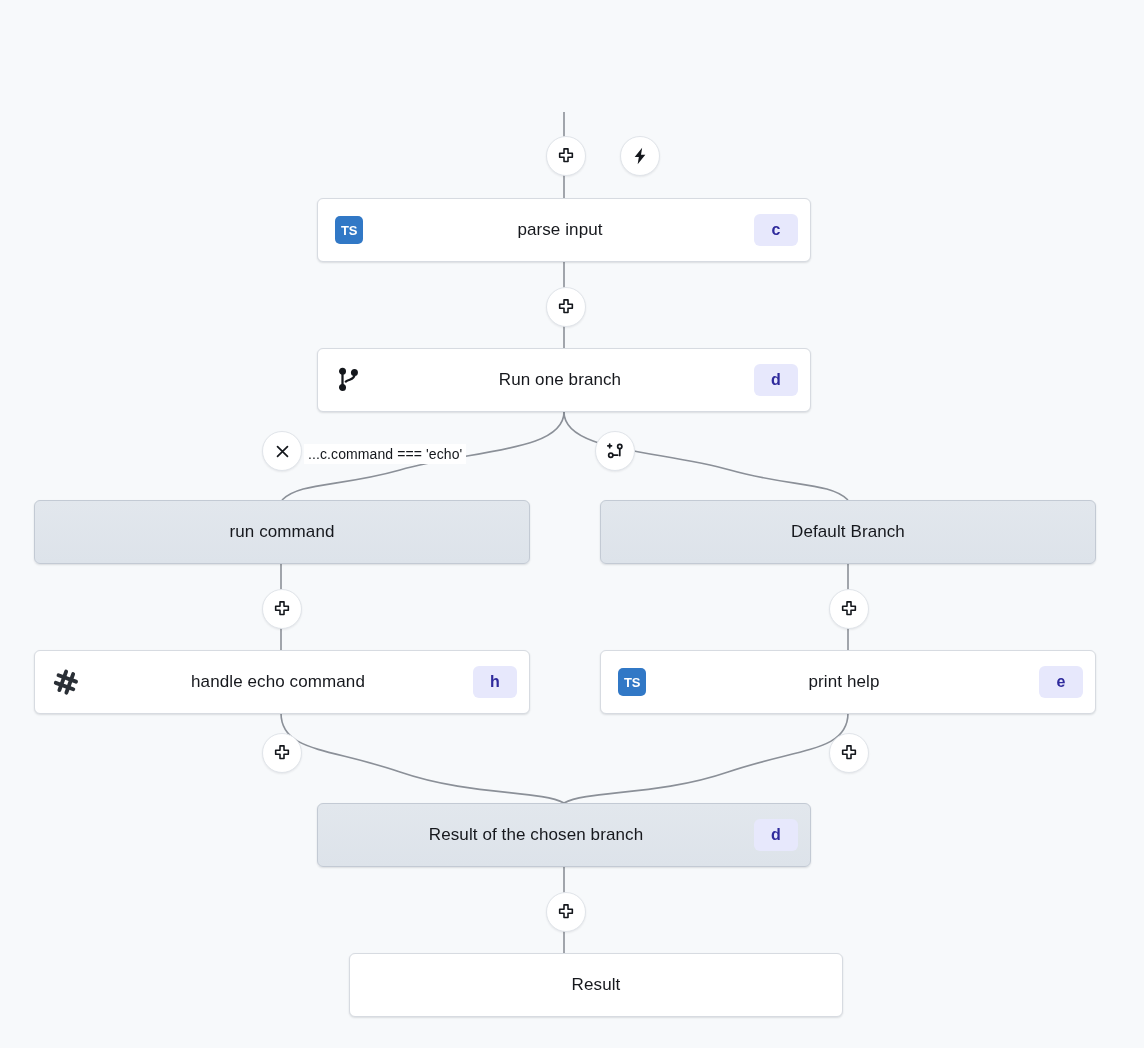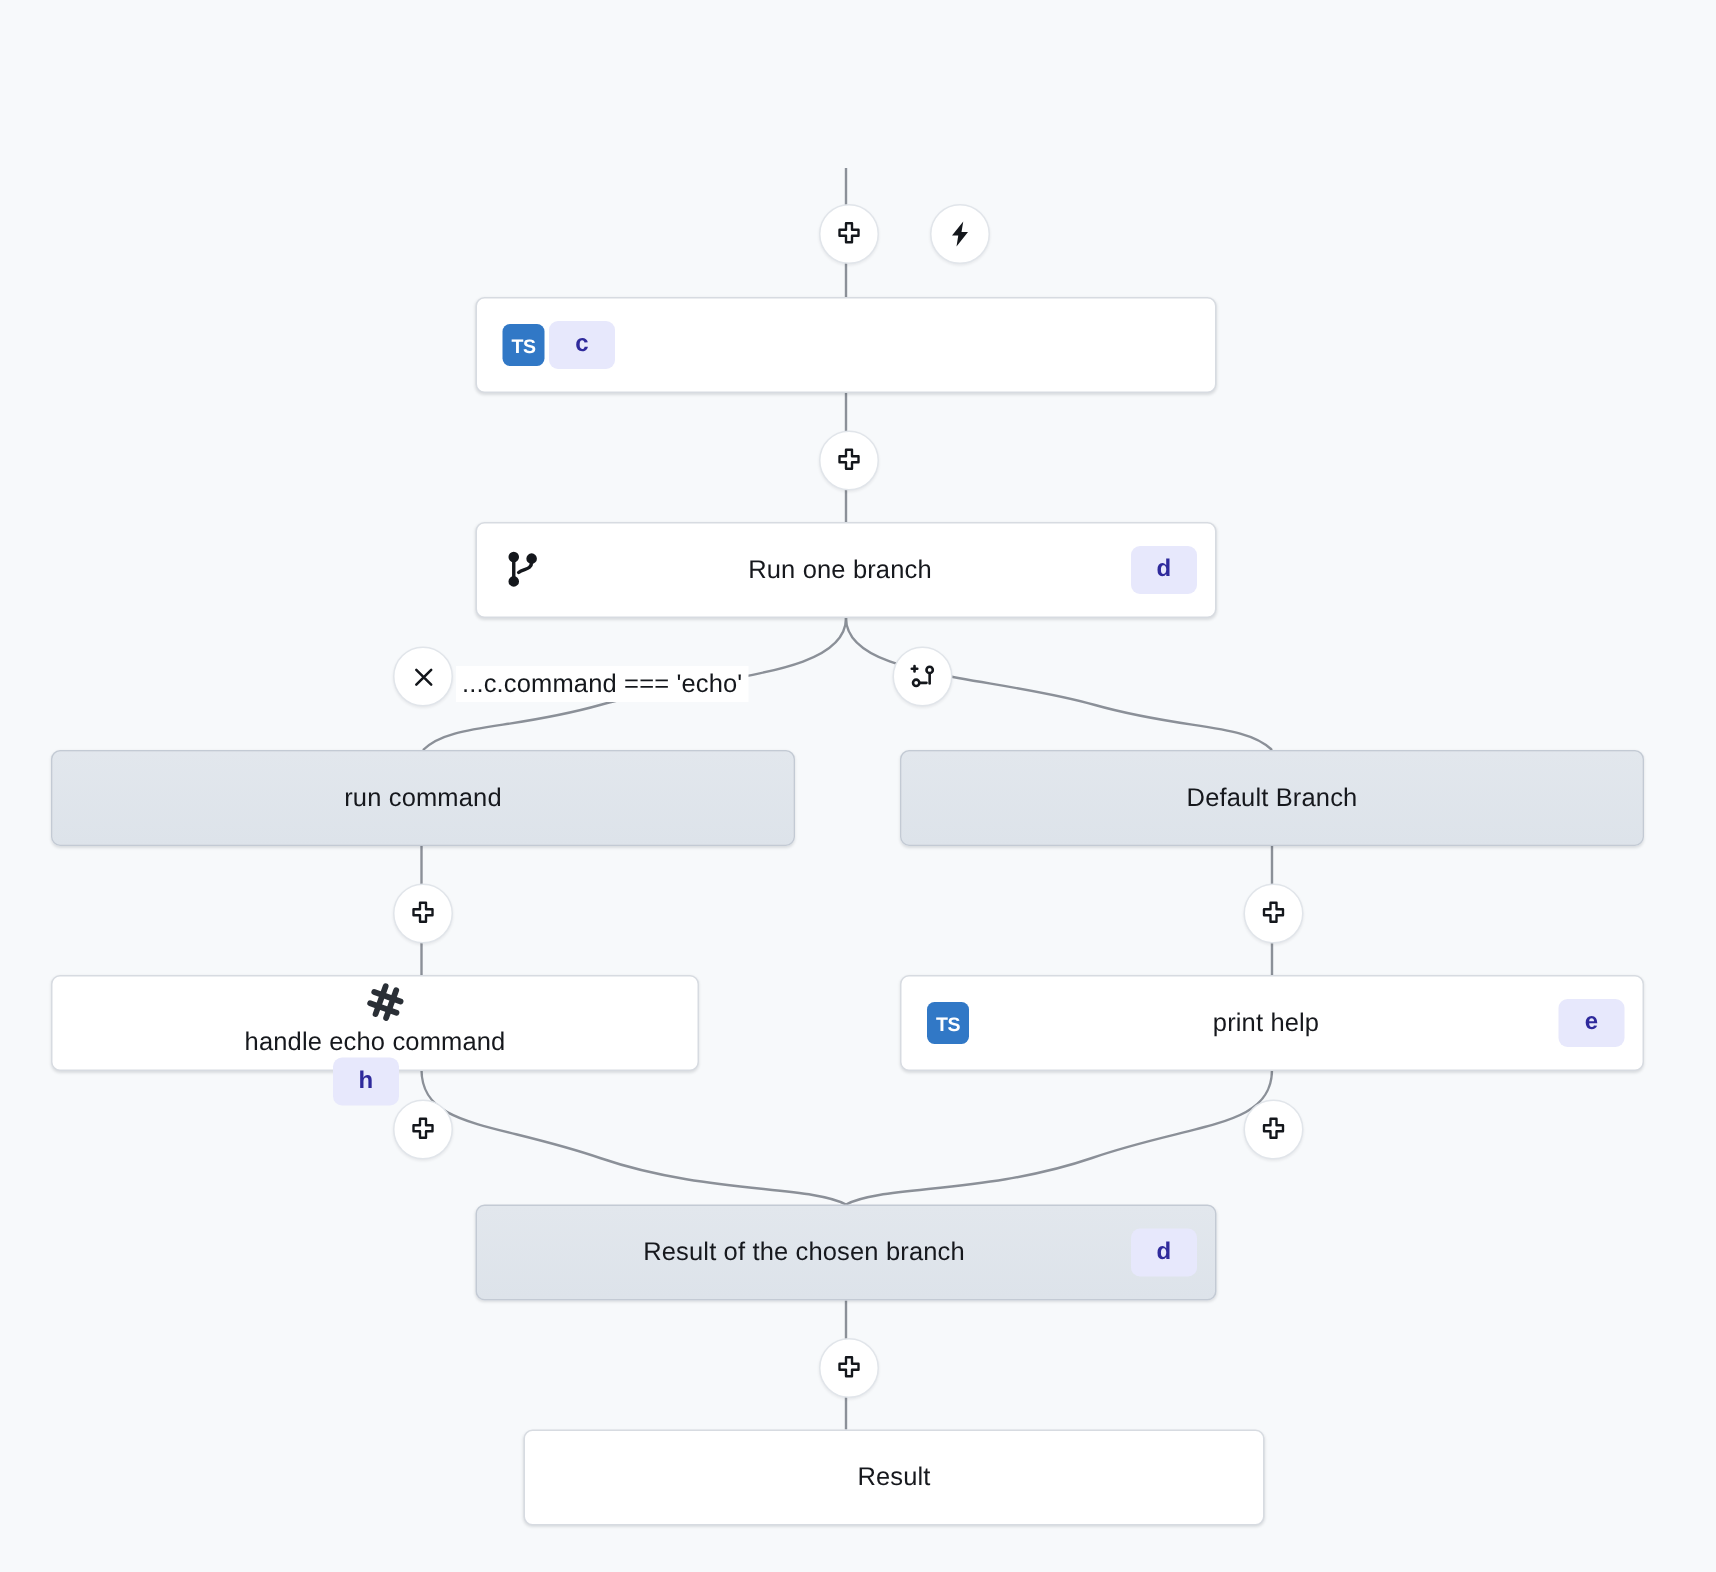--- a/index.html
+++ b/index.html
@@ -115,21 +115,21 @@
     align-items: center;
     justify-content: center;
     box-shadow: 0 1px 2px rgba(20,28,40,0.08);
   }
 
   
   .cond-label {
     position: absolute;
     background: #ffffff;
     color: #14171c;
-    font-size: 17px;
+    font-size: 14px;
     white-space: nowrap;
     padding: 2px 4px;
     letter-spacing: 0.1px;
   }
 </style>
 </head>
 <body>
 
 <div id="canvas">
 
@@ -154,20 +154,21 @@
 
       <path d="M564,867 L564,953"></path>
     </g>
   </svg>
 
 
   <div class="node plain" style="left:317px; top:198px; width:494px; height:64px;">
     <span class="nicon">
       <span class="ts-icon">TS</span>
     </span>
+    <span class="label">parse input</span>
     <span class="badge">c</span>
   </div>
 
   <div class="node plain" style="left:317px; top:348px; width:494px; height:64px;gap:30px;">
     <span class="nicon">
       <svg width="26" height="26" viewBox="0 0 24 24" fill="none" stroke="#14171c" stroke-width="2.1" stroke-linecap="round" stroke-linejoin="round">
         <circle cx="6" cy="4" r="2.2" fill="#14171c"></circle>
         <circle cx="6" cy="19" r="2.2" fill="#14171c"></circle>
         <circle cx="17" cy="5" r="2.2" fill="#14171c"></circle>
         <path d="M6 6.2 L6 16.8"></path>
@@ -195,21 +196,21 @@
   </div>
 
   <div class="node shaded" style="left:34px; top:500px; width:496px; height:64px;">
     <span class="label">run command</span>
   </div>
 
   <div class="node shaded" style="left:600px; top:500px; width:496px; height:64px;">
     <span class="label">Default Branch</span>
   </div>
 
-  <div class="node plain" style="left:34px; top:650px; width:432px; height:64px;flex-direction:column;">
+  <div class="node plain" style="left:34px; top:650px; width:496px; height:64px;">
     <span class="nicon">
       <svg width="32" height="32" viewBox="0 0 24 24">
         <g transform="rotate(20 12 12)" fill="none" stroke="#2a2f36" stroke-width="2.9" stroke-linecap="round">
           <path d="M5 9.2 L19 9.2"></path>
           <path d="M5 15.2 L19 15.2"></path>
           <path d="M9.4 4.6 L9.4 19.4"></path>
           <path d="M15 4.6 L15 19.4"></path>
         </g>
       </svg>
     </span>

